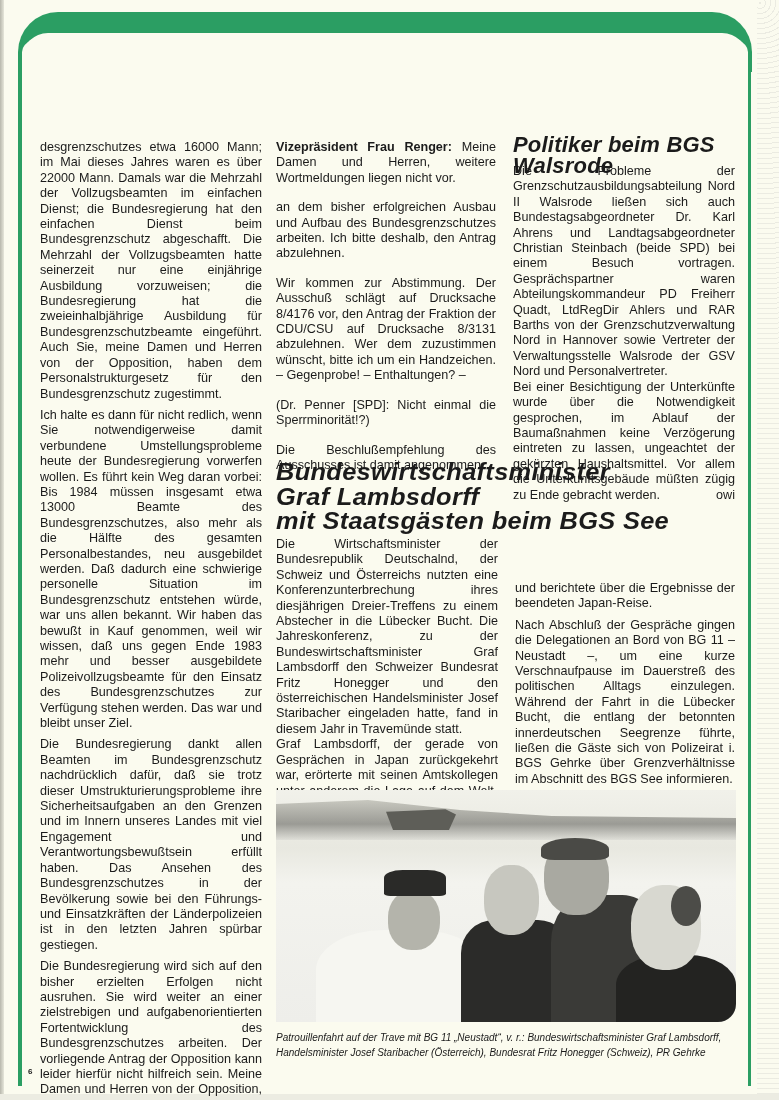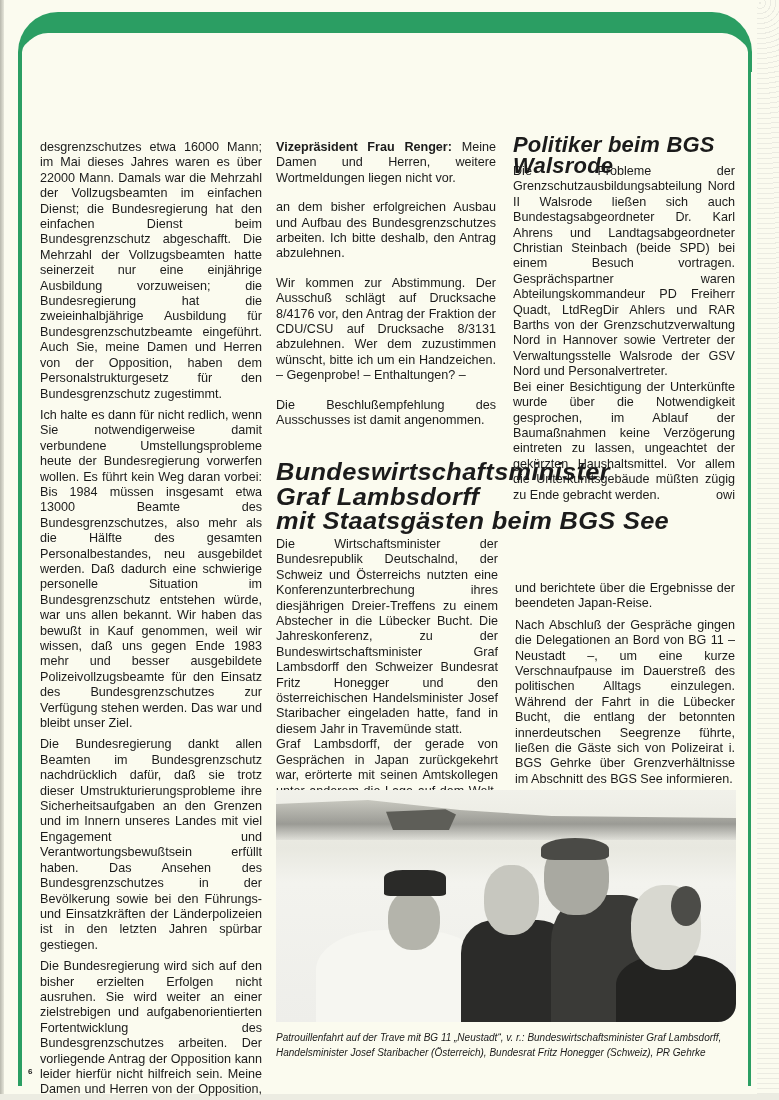--- a/index.html
+++ b/index.html
@@ -105,20 +105,21 @@
   <p>Die Bundesregierung dankt allen Beamten im Bundesgrenzschutz nachdrücklich dafür, daß sie trotz dieser Umstrukturierungsprobleme ihre Sicherheitsaufgaben an den Grenzen und im Innern unseres Landes mit viel Engagement und Verantwortungsbewußtsein erfüllt haben. Das Ansehen des Bundesgrenzschutzes in der Bevölkerung sowie bei den Führungs- und Einsatzkräften der Länderpolizeien ist in den letzten Jahren spürbar gestiegen.</p>
   <p>Die Bundesregierung wird sich auf den bisher erzielten Erfolgen nicht ausruhen. Sie wird weiter an einer zielstrebigen und aufgabenorientierten Fortentwicklung des Bundesgrenzschutzes arbeiten. Der vorliegende Antrag der Opposition kann leider hierfür nicht hilfreich sein. Meine Damen und Herren von der Opposition, Sie haben Glück, daß Ihre Angriffe auf die Tätigkeit des Bundesgrenzschutzes in der Öffentlichkeit nicht ernst genommen werden; denn wenn sie in der Öffentlichkeit registriert würden, dann würde in der Tat ein Schaden für das Ansehen des Bundesgrenzschutzes eintreten, der nur deshalb unterbleibt, weil niemand das ernst nimmt, was Sie hier veranstalten.</p>
 
 </div>
 <div class="page-num">6</div>
 
 <div class="col col2">
   <p class="gap"><span class="b">Vizepräsident Frau Renger:</span><span> Meine Damen und Herren, weitere Wortmeldungen liegen nicht vor.</span></p>
   <p class="gap">an dem bisher erfolgreichen Ausbau und Aufbau des Bundesgrenzschutzes arbeiten. Ich bitte deshalb, den Antrag abzulehnen.</p>
   <p class="gap">Wir kommen zur Abstimmung. Der Ausschuß schlägt auf Drucksache 8/4176 vor, den Antrag der Fraktion der CDU/CSU auf Drucksache 8/3131 abzulehnen. Wer dem zuzustimmen wünscht, bitte ich um ein Handzeichen. – Gegenprobe! – Enthaltungen? –</p>
+  <p class="gap">(Dr. Penner [SPD]: Nicht einmal die Sperrminorität!?)</p>
   <p>Die Beschlußempfehlung des Ausschusses ist damit angenommen.</p>
 </div>
 
 <div class="h-small">Politiker beim BGS Walsrode</div>
 <div class="col col3">
   <p style="margin-bottom:0">Die Probleme der Grenzschutzausbildungsabteilung Nord II Walsrode ließen sich auch Bundestagsabgeordneter Dr. Karl Ahrens und Landtagsabgeordneter Christian Steinbach (beide SPD) bei einem Besuch vortragen. Gesprächspartner waren Abteilungskommandeur PD Freiherr Quadt, LtdRegDir Ahlers und RAR Barths von der Grenzschutzverwaltung Nord in Hannover sowie Vertreter der Verwaltungsstelle Walsrode der GSV Nord und Personalvertreter.</p>
   <p style="margin-bottom:1px"><span>Bei einer Besichtigung der Unterkünfte wurde über die Notwendigkeit gesprochen, im Ablauf der Baumaßnahmen keine Verzögerung eintreten zu lassen, ungeachtet der gekürzten Haushaltsmittel. Vor allem die Unterkunftsgebäude müßten zügig zu Ende gebracht werden.</span> <span style="float:right">owi</span></p>
 </div>
 
 <div class="h-big">

